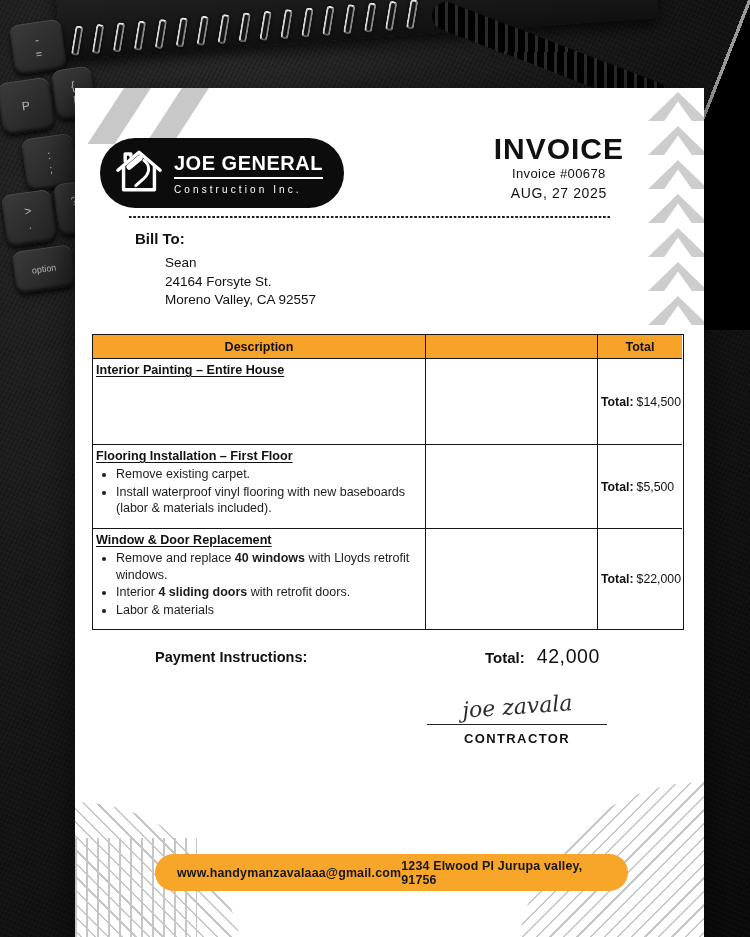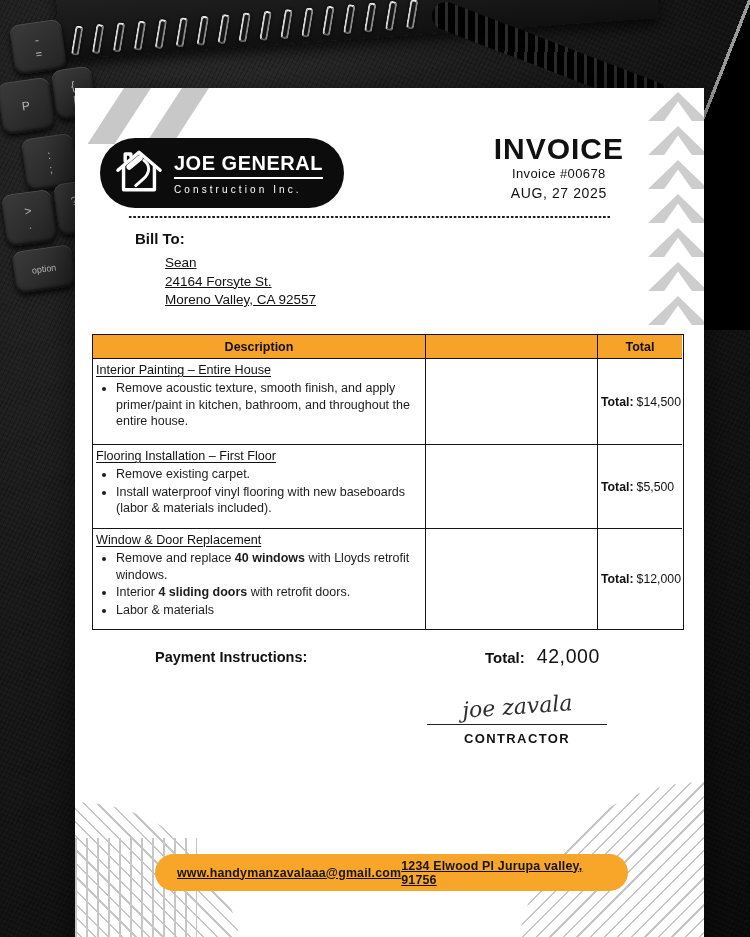--- a/index.html
+++ b/index.html
@@ -69,51 +69,51 @@
   .invoice-block{position:absolute;top:44px;right:80px;text-align:center;}
   .invoice-title{font-size:30px;font-weight:bold;letter-spacing:1px;}
   .invoice-number{font-size:13px;margin-top:0;letter-spacing:.4px;}
   .invoice-date{font-size:14px;margin-top:4px;letter-spacing:.6px;}
   .dotted{position:absolute;left:53px;top:127px;width:482px;height:4px;
     background-image:radial-gradient(circle,#1d1d1d 1.1px,transparent 1.3px);
     background-size:4.4px 4px;background-repeat:repeat-x;background-position:0 50%;}
   
   .bill-to{position:absolute;left:60px;top:142px;}
   .bill-label{font-size:15px;font-weight:bold;}
-  .bill-lines{margin:7px 0 12px 30px;font-size:13.5px;line-height:18.5px;text-decoration:underline;}
+  .bill-lines{margin:7px 0 12px 30px;font-size:13.5px;line-height:18.5px;}
   
   .items-table{position:absolute;left:17px;top:246px;width:592px;
     display:grid;grid-template-columns:332px 172px 85px;grid-template-rows:23px 86px 84px 101px;
     border:1.6px solid #151515;}
   .cell{border-left:1.6px solid #151515;border-top:1.6px solid #151515;}
   .cell.first-col{border-left:none;}
   .cell.head{border-top:none;background:var(--accent);display:flex;align-items:center;justify-content:center;
     font-weight:bold;font-size:12.5px;}
   .cell.desc{padding:4px 8px 4px 3px;font-size:12.5px;}
-  .desc-title{font-weight:normal;text-decoration:underline;text-underline-offset:2px;
+  .desc-title{font-weight:bold;text-decoration:underline;text-underline-offset:2px;
     text-decoration-thickness:1.4px;font-size:12.6px;}
   .cell.desc ul{margin:3px 0 0 20px;}
   .cell.desc li{line-height:16.5px;margin-bottom:1px;color:#1c1c1c;}
   .cell.total{display:flex;align-items:center;padding-left:3px;font-size:12.3px;white-space:nowrap;}
   .cell.total b{margin-right:3px;}
   
   .payment-label{position:absolute;left:80px;top:561px;font-size:14.5px;font-weight:bold;}
   .summary{position:absolute;left:410px;top:557px;display:flex;align-items:baseline;gap:12px;}
   .summary-label{font-size:15px;font-weight:bold;}
   .summary-value{font-size:19.5px;letter-spacing:.6px;}
   
   .signature{position:absolute;left:352px;top:606px;width:180px;text-align:center;}
   .sig-name{font-family:"DejaVu Serif",serif;font-style:italic;font-size:22px;color:#2e2e2e;
     transform:rotate(-4deg);display:inline-block;}
   .sig-line{border-top:1.6px solid #222;margin-top:5px;}
   .sig-role{font-size:13px;font-weight:bold;letter-spacing:1.4px;margin-top:6px;}
   
   .footer-pill{position:absolute;left:80px;top:766px;width:473px;height:37px;border-radius:19px;
     background:var(--footer_accent);display:flex;align-items:center;justify-content:space-between;
-    padding:0 22px;z-index:5;text-decoration:underline;}
+    padding:0 22px;z-index:5;}
   .footer-pill span{font-size:12.4px;font-weight:600;color:#161616;letter-spacing:.2px;}
 </style>
 </head>
 <body>
 
 <div class="bg-base"></div>
 <div class="leather"></div>
 <div class="notebook"></div>
 <div class="spiral-row" id="spiralRow">
     <div class="loop"></div>
@@ -210,23 +210,20 @@
         <div>Moreno Valley, CA 92557</div>
       </div>
   </div>
 
   <div class="items-table" id="itemsTable">
     <div class="cell head first-col">Description</div>
     <div class="cell head"></div>
     <div class="cell head">Total</div>
   <div class="cell desc first-col">
         <div class="desc-title">Interior Painting – Entire House</div>
-        <ul>
-          <li><span>Remove acoustic texture, smooth finish, and apply primer/paint in kitchen, bathroom, and throughout the entire house.</span></li>
-        </ul>
       </div>
       <div class="cell"></div>
       <div class="cell total">
         <b>Total:</b>
         <span> $14,500</span>
       </div>
       <div class="cell desc first-col">
         <div class="desc-title">Flooring Installation – First Floor</div>
         <ul>
           <li><span>Remove existing carpet.</span></li>
@@ -242,21 +239,21 @@
         <div class="desc-title">Window &amp; Door Replacement</div>
         <ul>
           <li><span>Remove and replace </span><b>40 windows</b><span> with Lloyds retrofit windows.</span></li>
           <li><span>Interior </span><b>4 sliding doors</b><span> with retrofit doors.</span></li>
           <li><span>Labor &amp; materials</span></li>
         </ul>
       </div>
       <div class="cell"></div>
       <div class="cell total">
         <b>Total:</b>
-        <span> $12,000</span>
+        <span> $22,000</span>
       </div>
     </div>
 
   <div class="payment-label">Payment Instructions:</div>
   <div class="summary">
     <span class="summary-label">Total:</span>
     <span class="summary-value">42,000</span>
   </div>
 
   <div class="signature">

